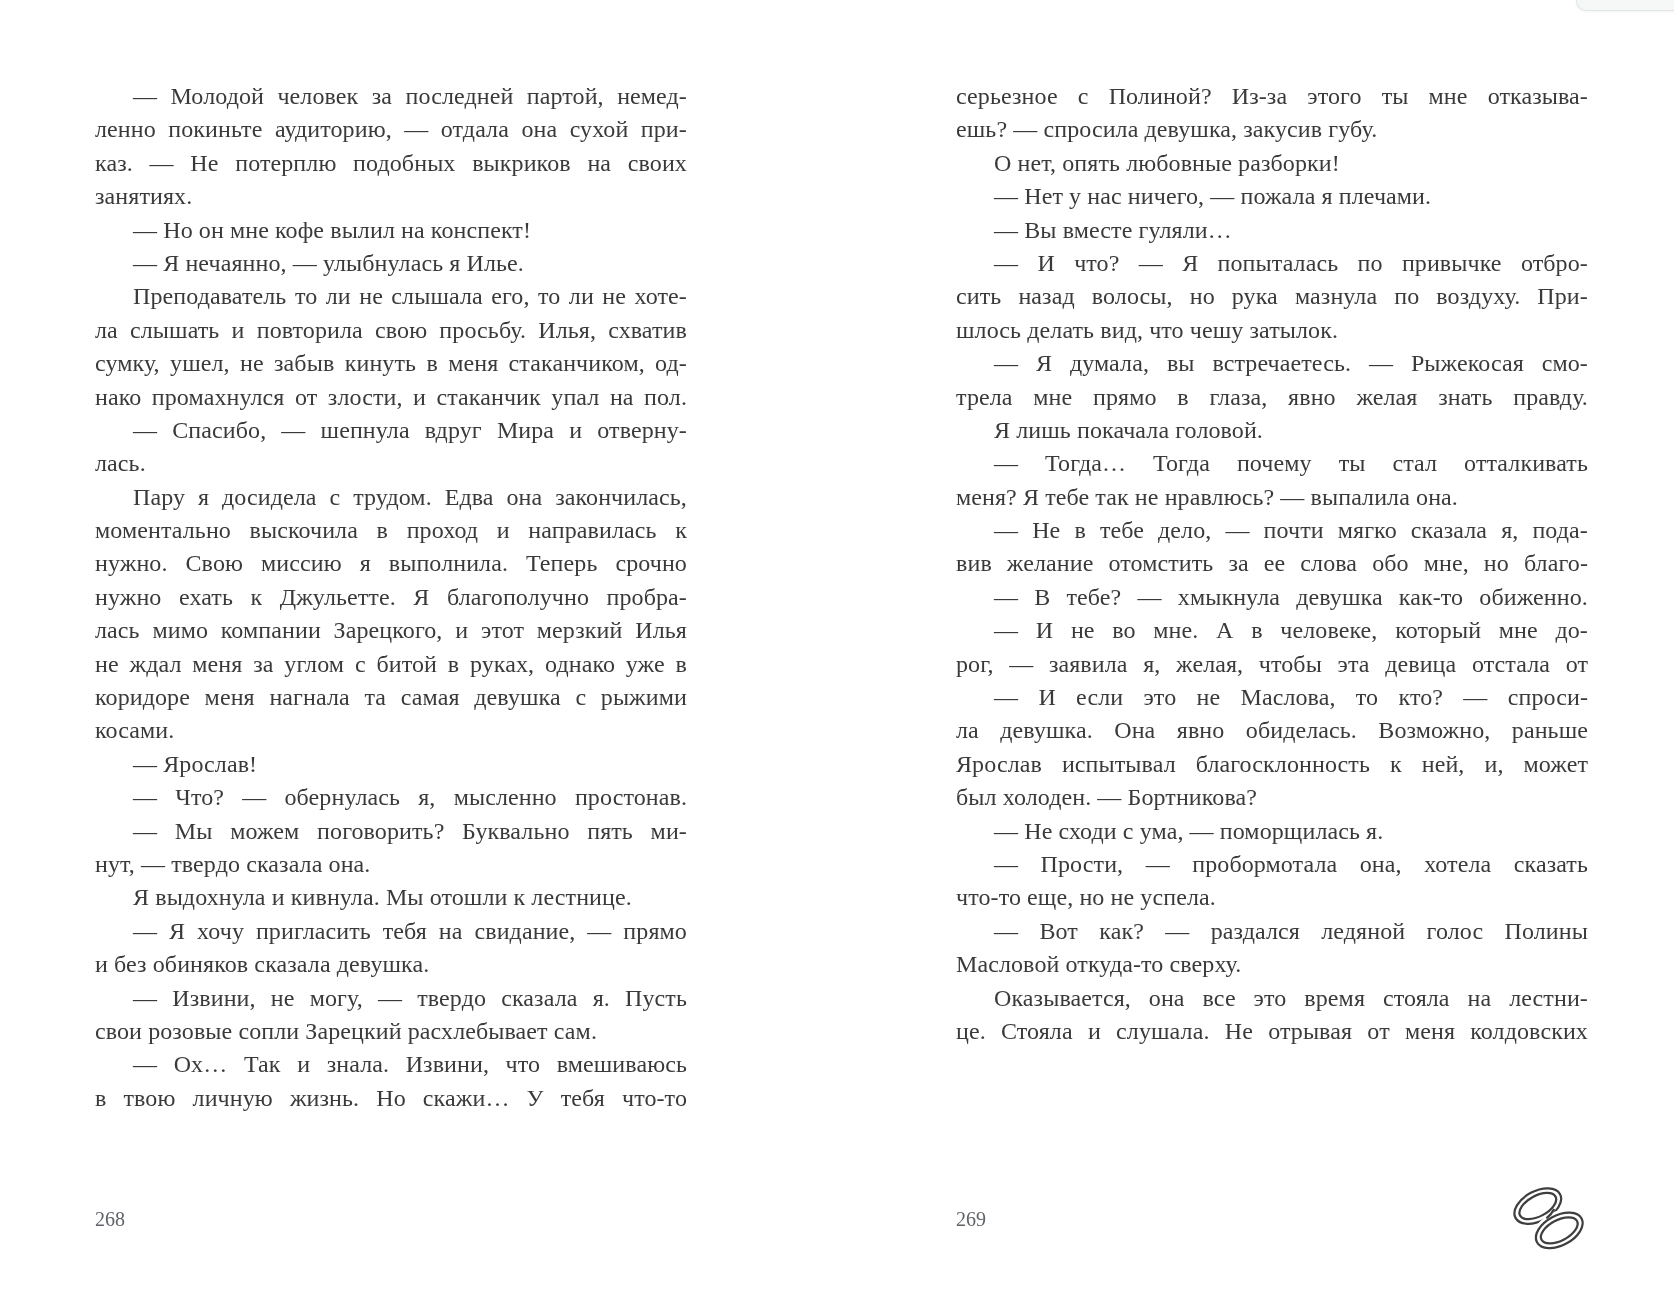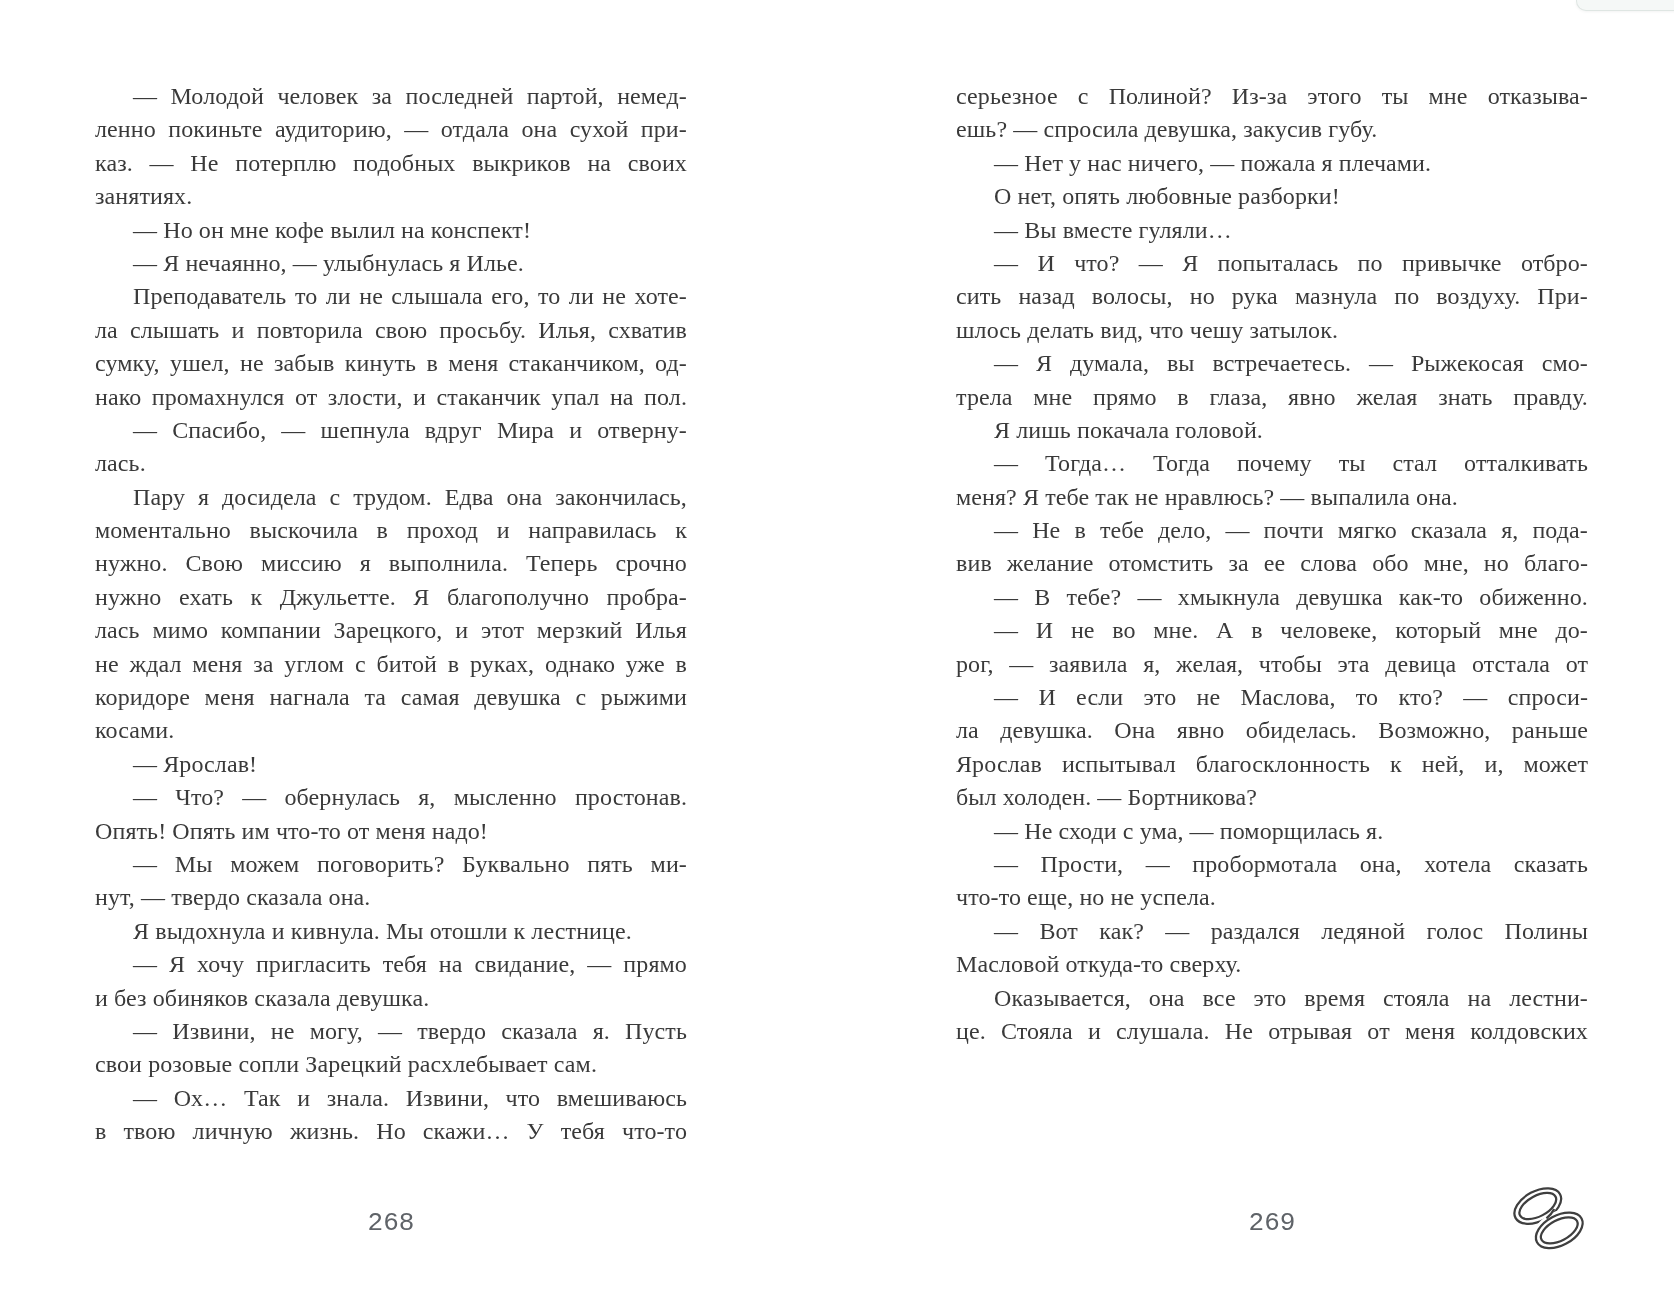--- a/index.html
+++ b/index.html
@@ -29,23 +29,23 @@
   .line.just {
     display: flex;
     justify-content: space-between;
     white-space: normal;
   }
   .line.indent { padding-left: 38px; }
   .pagenum {
     position: absolute;
     top: 1128px;
     left: 0; right: 0;
-    text-align: center;
-    font-family: Liberation Mono, monospace;
-    font-size: 26px;
+    text-align: left;
+    font-family: Liberation Serif, serif;
+    font-size: 20px;
     color: #5f6368;
   }
   .corner-tab {
     position: absolute;
     top: 0; left: 1576px;
     width: 98px; height: 10px;
     background: #f5f8f7;
     border: 1px solid #dfe6e3;
     border-top: none; border-right: none;
     border-radius: 0 0 0 10px;
@@ -226,21 +226,20 @@
         <div class="line indent">— Ярослав!</div>
         <div class="line just indent">
           <span>—</span>
           <span>Что?</span>
           <span>—</span>
           <span>обернулась</span>
           <span>я,</span>
           <span>мысленно</span>
           <span>простонав.</span>
         </div>
-        <div class="line">Опять! Опять им что-то от меня надо!</div>
         <div class="line just indent">
           <span>—</span>
           <span>Мы</span>
           <span>можем</span>
           <span>поговорить?</span>
           <span>Буквально</span>
           <span>пять</span>
           <span>ми-</span>
         </div>
         <div class="line">нут, — твердо сказала она.</div>
@@ -300,22 +299,22 @@
           <span>серьезное</span>
           <span>с</span>
           <span>Полиной?</span>
           <span>Из-за</span>
           <span>этого</span>
           <span>ты</span>
           <span>мне</span>
           <span>отказыва-</span>
         </div>
         <div class="line">ешь? — спросила девушка, закусив губу.</div>
+        <div class="line indent">О нет, опять любовные разборки!</div>
         <div class="line indent">— Нет у нас ничего, — пожала я плечами.</div>
-        <div class="line indent">О нет, опять любовные разборки!</div>
         <div class="line indent">— Вы вместе гуляли…</div>
         <div class="line just indent">
           <span>—</span>
           <span>И</span>
           <span>что?</span>
           <span>—</span>
           <span>Я</span>
           <span>попыталась</span>
           <span>по</span>
           <span>привычке</span>

